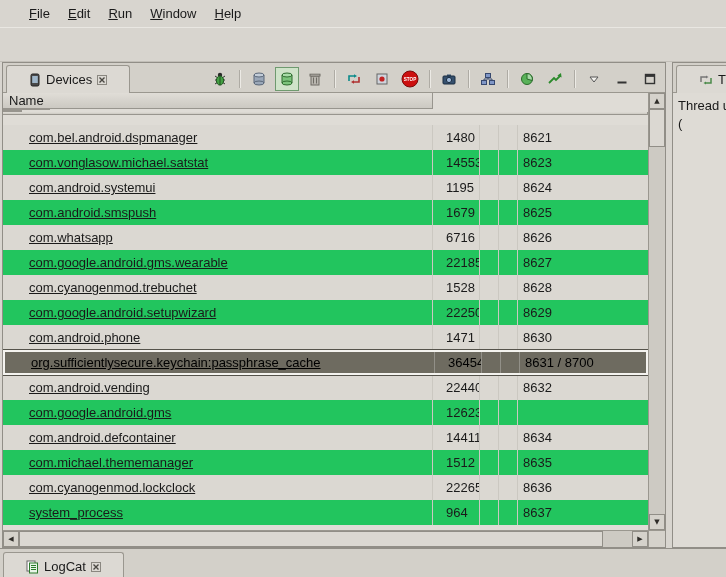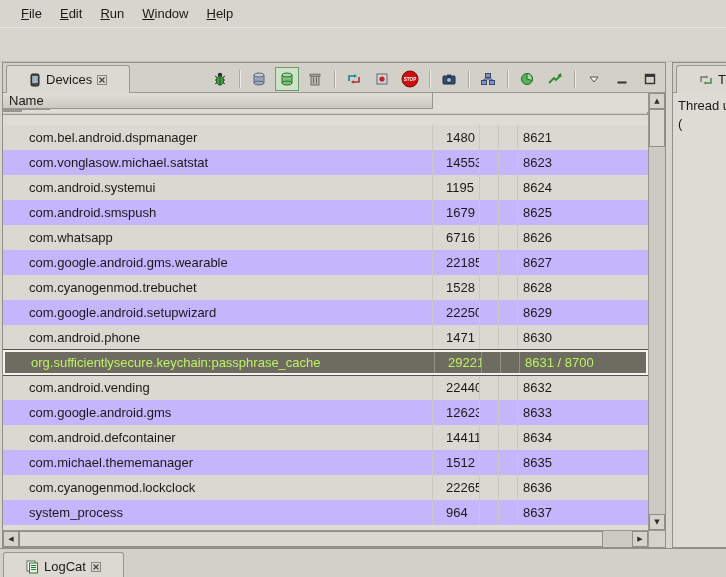--- a/index.html
+++ b/index.html
@@ -1,20 +1,20 @@
 <!DOCTYPE html>
 <html><head>
 <meta charset="utf-8">
 <style>
   * { margin:0; padding:0; box-sizing:border-box; font-family:"Liberation Sans","DejaVu Sans",sans-serif; }
   html,body { width:726px; height:577px; overflow:hidden; }
   .screen { position:relative; width:726px; height:577px; background:#d8d5cf; color:#1a1a1a; }
 
   
-  .menubar { position:absolute; top:0; left:8px; right:0; height:27px; display:flex; align-items:center; padding-left:4px; background:#d8d5cf; }
+  .menubar { position:absolute; top:0; left:16px; right:0; height:27px; display:flex; align-items:center; padding-left:4px; background:#d8d5cf; }
   .menu-item { display:inline-block; padding:5px 9px; font-size:13px; cursor:default; }
   .menu-item::first-letter { text-decoration:underline; }
 
   .toolbar-strip { position:absolute; top:27px; left:0; right:0; height:35px; background:#d8d5cf; border-top:1px solid #e9e7e2; border-bottom:1px solid #c2bfb8; }
 
   
   .view-panel { position:absolute; border:1px solid #918e87; background:#d8d5cf; }
   .view-header { position:absolute; top:0; left:0; right:0; height:30px; background:#d3d0c9; border-bottom:1px solid #9a978f; }
   .tab { position:absolute; left:3px; top:2px; height:28px; display:flex; align-items:center; gap:5px; padding:0 22px; background:#dcd9d3; border:1px solid #9a978f; border-bottom:none; border-radius:3px 3px 0 0; font-size:13px; white-space:nowrap; }
   .tab-icon svg { display:block; }
@@ -27,26 +27,26 @@
   .tsep { width:1px; height:18px; background:#aeaba4; margin:0 3px; box-shadow:1px 0 0 #eceae5; }
 
   
   .table { position:absolute; top:30px; left:0; right:17px; bottom:17px; overflow:hidden; background:#dfdcd6; }
   .thead { display:flex; height:22px;flex-direction:column; }
   .th { background:linear-gradient(#e0ddd7,#ccc9c2); border-right:1px solid #98958e; border-bottom:1px solid #98958e; font-size:13px; display:flex; align-items:center; padding-left:6px; }
   .c-name { width:430px; } .c-pid { width:47px; } .c-n1 { width:19px; } .c-n2 { width:19px; } .c-port { flex:1; }
   .tbody { padding-top:10px; }
   .row { display:flex; height:25px; font-size:13px; }
   .row.even { background:#dbd8d2; }
-  .row.odd  { background:#c4b5fd; }
+  .row.odd  { background:#22c55e; }
   .cell { height:100%; display:flex; align-items:center; border-right:1px solid #cbc8c1; overflow:hidden; white-space:nowrap; }
-  .cell.c-name { padding-left:26px; }
+  .cell.c-name { padding-left:26px;text-decoration:underline; }
   .cell.c-pid  { padding-left:13px;text-align:right; }
   .cell.c-port { padding-left:5px; border-right:none; }
-  .row.selected { background:#6e6b60; color:#bef264; border:2px solid #f4f3ef; outline:1px solid #55534b; }
+  .row.selected { background:#6e6b60; color:#000000; border:2px solid #f4f3ef; outline:1px solid #55534b; }
   .row.selected .cell { border-right-color:rgba(255,255,255,0.25); }
 
   
   .vscroll { position:absolute; top:30px; right:0; width:17px; bottom:17px; background:#cdcac3; border-left:1px solid #9a978f; }
   .vs-btn { position:absolute; left:0; width:16px; height:16px; background:#d5d2cb; border:1px solid #918e87; display:flex; align-items:center; justify-content:center; }
   .vs-up { top:0; } .vs-down { bottom:0; }
   .vs-thumb { position:absolute; top:16px; left:0; width:16px; height:38px; background:#dbd8d2; border:1px solid #918e87; }
   .arrow { font-family:"DejaVu Sans",sans-serif; font-size:7px; color:#2e2c28; line-height:1; }
   .hscroll { position:absolute; left:0; right:17px; bottom:0; height:17px; background:#cdcac3; border-top:1px solid #9a978f; }
   .hs-btn { position:absolute; top:0; width:16px; height:16px; background:#d5d2cb; border:1px solid #918e87; display:flex; align-items:center; justify-content:center; }
@@ -274,38 +274,37 @@
     </div>
           <div class="row even">
       <div class="cell c-name">com.android.phone</div>
       <div class="cell c-pid">1471</div>
       <div class="cell c-n1"></div>
       <div class="cell c-n2"></div>
       <div class="cell c-port">8630</div>
     </div>
           <div class="row odd selected">
       <div class="cell c-name">org.sufficientlysecure.keychain:passphrase_cache</div>
-      <div class="cell c-pid">29221</div>
+      <div class="cell c-pid">36454</div>
       <div class="cell c-n1"></div>
       <div class="cell c-n2"></div>
       <div class="cell c-port">8631 / 8700</div>
     </div>
           <div class="row even">
       <div class="cell c-name">com.android.vending</div>
       <div class="cell c-pid">22440</div>
       <div class="cell c-n1"></div>
       <div class="cell c-n2"></div>
       <div class="cell c-port">8632</div>
     </div>
           <div class="row odd">
       <div class="cell c-name">com.google.android.gms</div>
       <div class="cell c-pid">12623</div>
       <div class="cell c-n1"></div>
       <div class="cell c-n2"></div>
-      <div class="cell c-port">8633</div>
     </div>
           <div class="row even">
       <div class="cell c-name">com.android.defcontainer</div>
       <div class="cell c-pid">14411</div>
       <div class="cell c-n1"></div>
       <div class="cell c-n2"></div>
       <div class="cell c-port">8634</div>
     </div>
           <div class="row odd">
       <div class="cell c-name">com.michael.thememanager</div>

